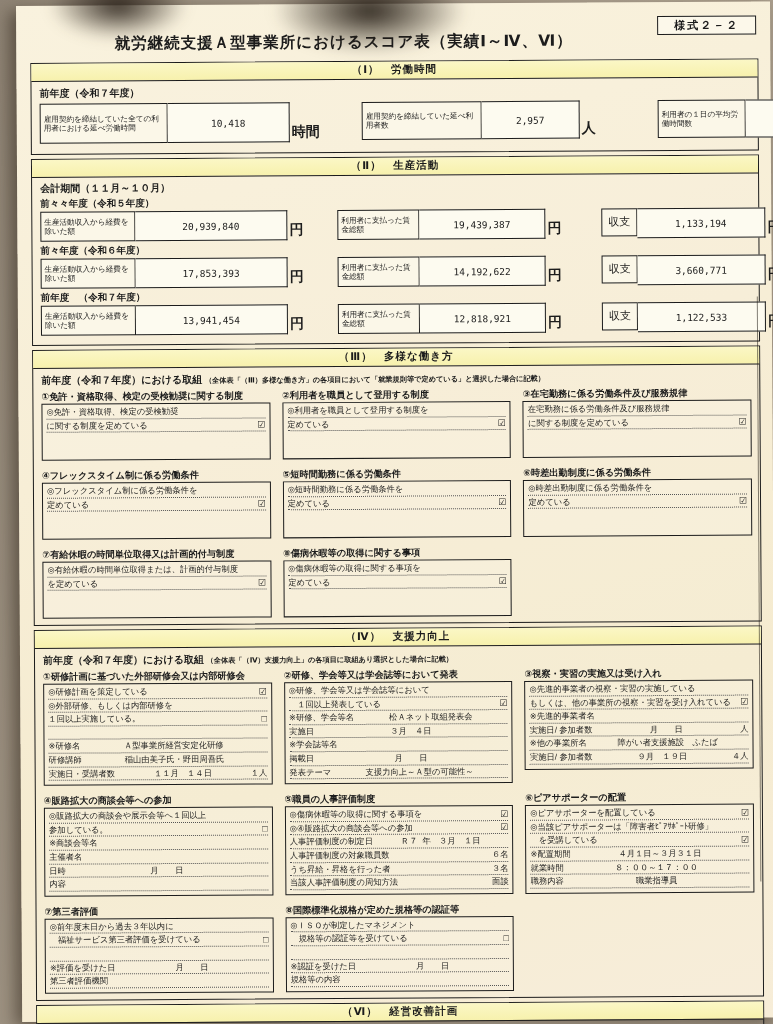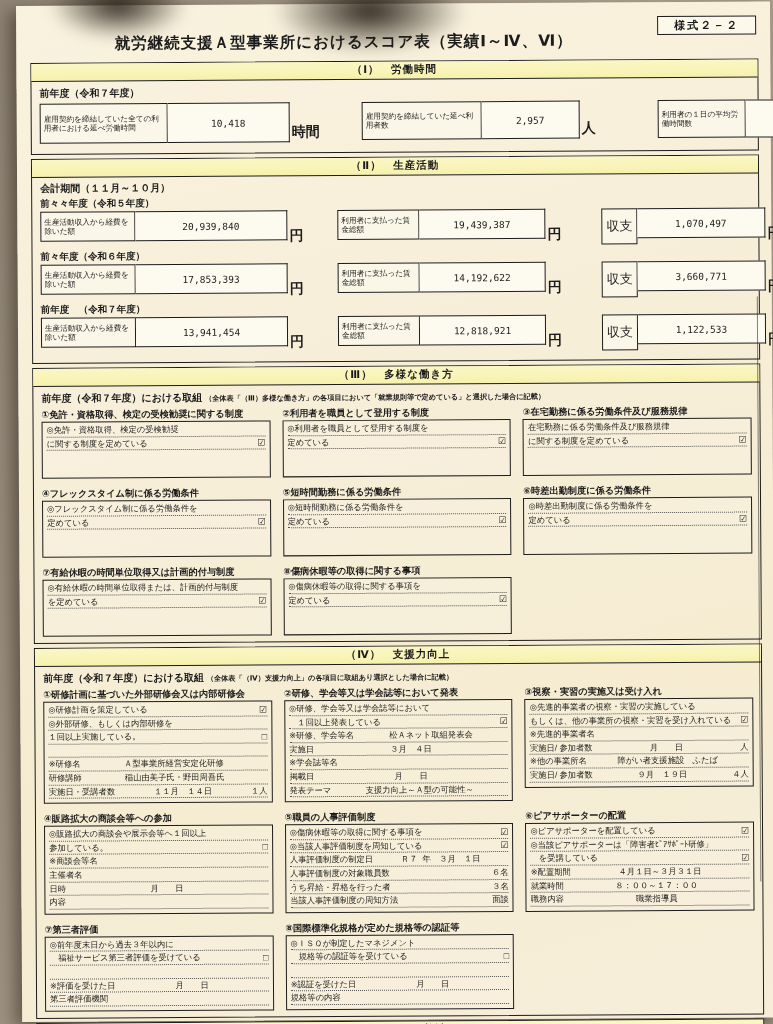--- a/index.html
+++ b/index.html
@@ -66,21 +66,21 @@
   .s2-period{font-weight:bold;font-size:10px;margin:1px 0 2px 0;}
   .s2-year{font-weight:bold;font-size:9.5px;margin:2px 0 1px 0;}
   .s2-row{display:flex;margin-bottom:3px;}
   .s2-group{display:flex;}
   .s2-g0 .cell-label{width:95px;height:30px;}
   .s2-g0 .cell-value{width:152px;height:30px;}
   .s2-g1{margin-left:34px;}
   .s2-g1 .cell-label{width:82px;height:30px;}
   .s2-g1 .cell-value{width:126px;height:30px;}
   .s2-g2{margin-left:40px;}
-  .s2-g2 .cell-label{width:36px;height:36px;font-size:13px;justify-content:center;}
+  .s2-g2 .cell-label{width:36px;height:28px;font-size:11px;justify-content:center;}
   .s2-g2 .cell-value{width:128px;height:30px;}
   
   .intro{font-size:9.5px;margin:2px 0 4px 0;}
   .intro b{font-size:10px;}
   .intro .note{font-size:7.2px;font-weight:bold;}
   
   .grid{display:grid;grid-template-columns:1fr 1fr 1fr;column-gap:12px;row-gap:10px;align-items:start;}
   .form-item{min-width:0;}
   .item-title{font-weight:bold;font-size:9.2px;line-height:11px;margin-bottom:1px;white-space:nowrap;overflow:hidden;}
   .item-box{border:1.5px solid #1c1c1c;padding:1px 4px 4px 4px;background:rgba(255,255,255,.12);}
@@ -143,21 +143,21 @@
           <div class="cell-value">20,939,840</div>
           <div class="cell-unit">円</div>
         </div>
         <div class="s2-group s2-g1">
           <div class="cell-label">利用者に支払った賃金総額</div>
           <div class="cell-value">19,439,387</div>
           <div class="cell-unit">円</div>
         </div>
         <div class="s2-group s2-g2">
           <div class="cell-label">収支</div>
-          <div class="cell-value">1,070,497</div>
+          <div class="cell-value">1,133,194</div>
           <div class="cell-unit">円</div>
         </div>
       </div>
 
       <div class="s2-year">前々年度（令和６年度）</div>
       <div class="s2-row">
         <div class="s2-group s2-g0">
           <div class="cell-label">生産活動収入から経費を除いた額</div>
           <div class="cell-value">17,853,393</div>
           <div class="cell-unit">円</div>
@@ -427,21 +427,21 @@
             </div>
           </div>
           <div class="form-item">
             <div class="item-title">⑤職員の人事評価制度</div>
             <div class="item-box">
               <div class="item-line">
                 <span class="lt">◎傷病休暇等の取得に関する事項を</span>
                 <span class="lcb">☑</span>
               </div>
               <div class="item-line">
-                <span class="lt">◎当該人事評価制度を周知している</span>
+                <span class="lt">◎④販路拡大の商談会等への参加</span>
                 <span class="lcb">☑</span>
               </div>
               <div class="item-line">
                 <span class="lt">人事評価制度の制定日</span>
                 <span class="lv">Ｒ７ 年　３月　１日</span>
               </div>
               <div class="item-line">
                 <span class="lt">人事評価制度の対象職員数</span>
                 <span class="lr">６名</span>
               </div>

